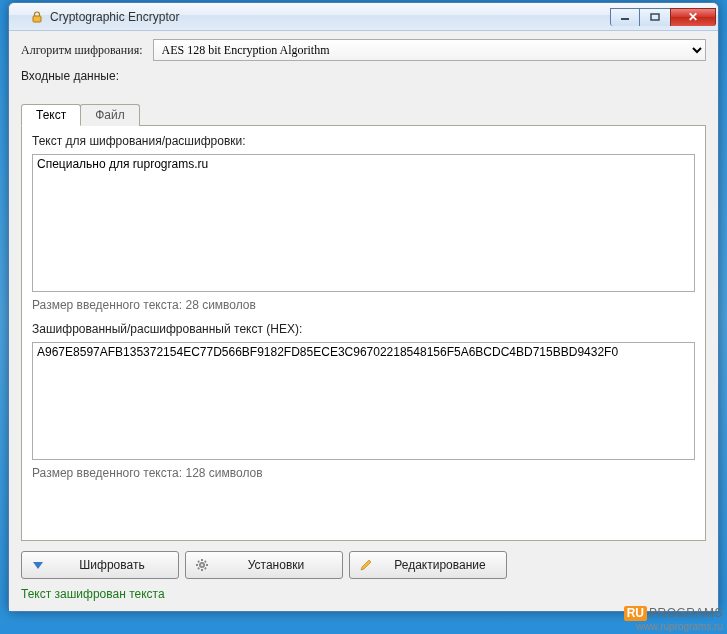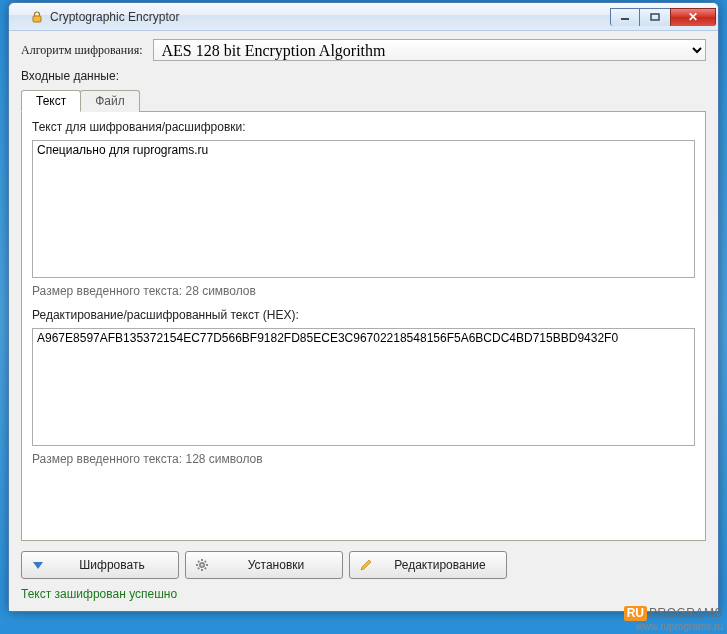--- a/index.html
+++ b/index.html
@@ -46,24 +46,24 @@
   flex-direction:column;
   background:#f0f0f0;
 }
 .row { display:flex; align-items:center; margin-bottom:8px; gap:10px;font-family:Liberation Serif, serif; }
 .label { color:#222; }
 select.combo {
   flex:1;
   height:22px;
   border:1px solid #abadb3;
   background:linear-gradient(to bottom,#fff,#f3f3f3);
-  font-family:inherit; font-size:16px;
+  font-family:inherit; font-size:12px;
   padding:0 4px;
 }
-.tabs { display:flex; border-bottom:1px solid #aca899; margin-top:2px; }
+.tabs { display:flex; border-bottom:1px solid #aca899; margin-top:16px; }
 .tab { padding:3px 14px 3px 14px; border:1px solid #aca899; border-bottom:none; background:#f0f0f0; margin-right:-1px; position:relative; top:1px; border-radius:3px 3px 0 0; color:#555; }
 .tab.active { background:#fff; color:#000; z-index:2; border-bottom:1px solid #fff; }
 .tabbody {
   border:1px solid #aca899; border-top:none;
   background:#fff;
   flex:1;
   padding:8px 10px 10px 10px;
   display:flex; flex-direction:column;
   gap:6px;
 }
@@ -146,21 +146,21 @@
     <div class="tabs">
       <div class="tab active">Текст</div>
       <div class="tab">Файл</div>
     </div>
 
     <div class="tabbody">
       <div class="grouplabel">Текст для шифрования/расшифровки:</div>
       <textarea class="textbox plain" style="">Специально для ruprograms.ru</textarea>
       <div class="sizetext">Размер введенного текста: 28 символов</div>
 
-      <div class="grouplabel" style="margin-top:4px;">Редактирование/расшифрованный текст (HEX):</div>
+      <div class="grouplabel" style="margin-top:4px;">Зашифрованный/расшифрованный текст (HEX):</div>
       <textarea class="textbox hex" wrap="off" style="">A967E8597AFB135372154EC77D566BF9182FD85ECE3C96702218548156F5A6BCDC4BD715BBD9432F0</textarea>
       <div class="sizetext">Размер введенного текста: 128 символов</div>
     </div>
 
     <div class="btnrow">
       <button class="btn">
         <span class="icon">
             <svg width="12" height="12">
               <polygon points="1,3 11,3 6,10" fill="#3a78c8"></polygon>
             </svg>
@@ -189,21 +189,21 @@
       <button class="btn">
         <span class="icon">
             <svg width="14" height="14" viewBox="0 0 14 14">
               <polygon points="2,12 3,9 10,2 12,4 5,11" fill="#f4b740" stroke="#b07a12" stroke-width="0.6"></polygon>
             </svg>
           </span>
         <span class="text">Редактирование</span>
       </button>
     </div>
 
-    <div class="status">Текст зашифрован успешно</div>
+    <div class="status">Текст зашифрован текста</div>
 
   </div>
 </div>
 
 <div class="brand">
   <div class="logo">
     <span class="ru">RU</span>
     <span class="prog">PROGRAMS</span>
   </div>
   <div>www.ruprograms.ru</div>

